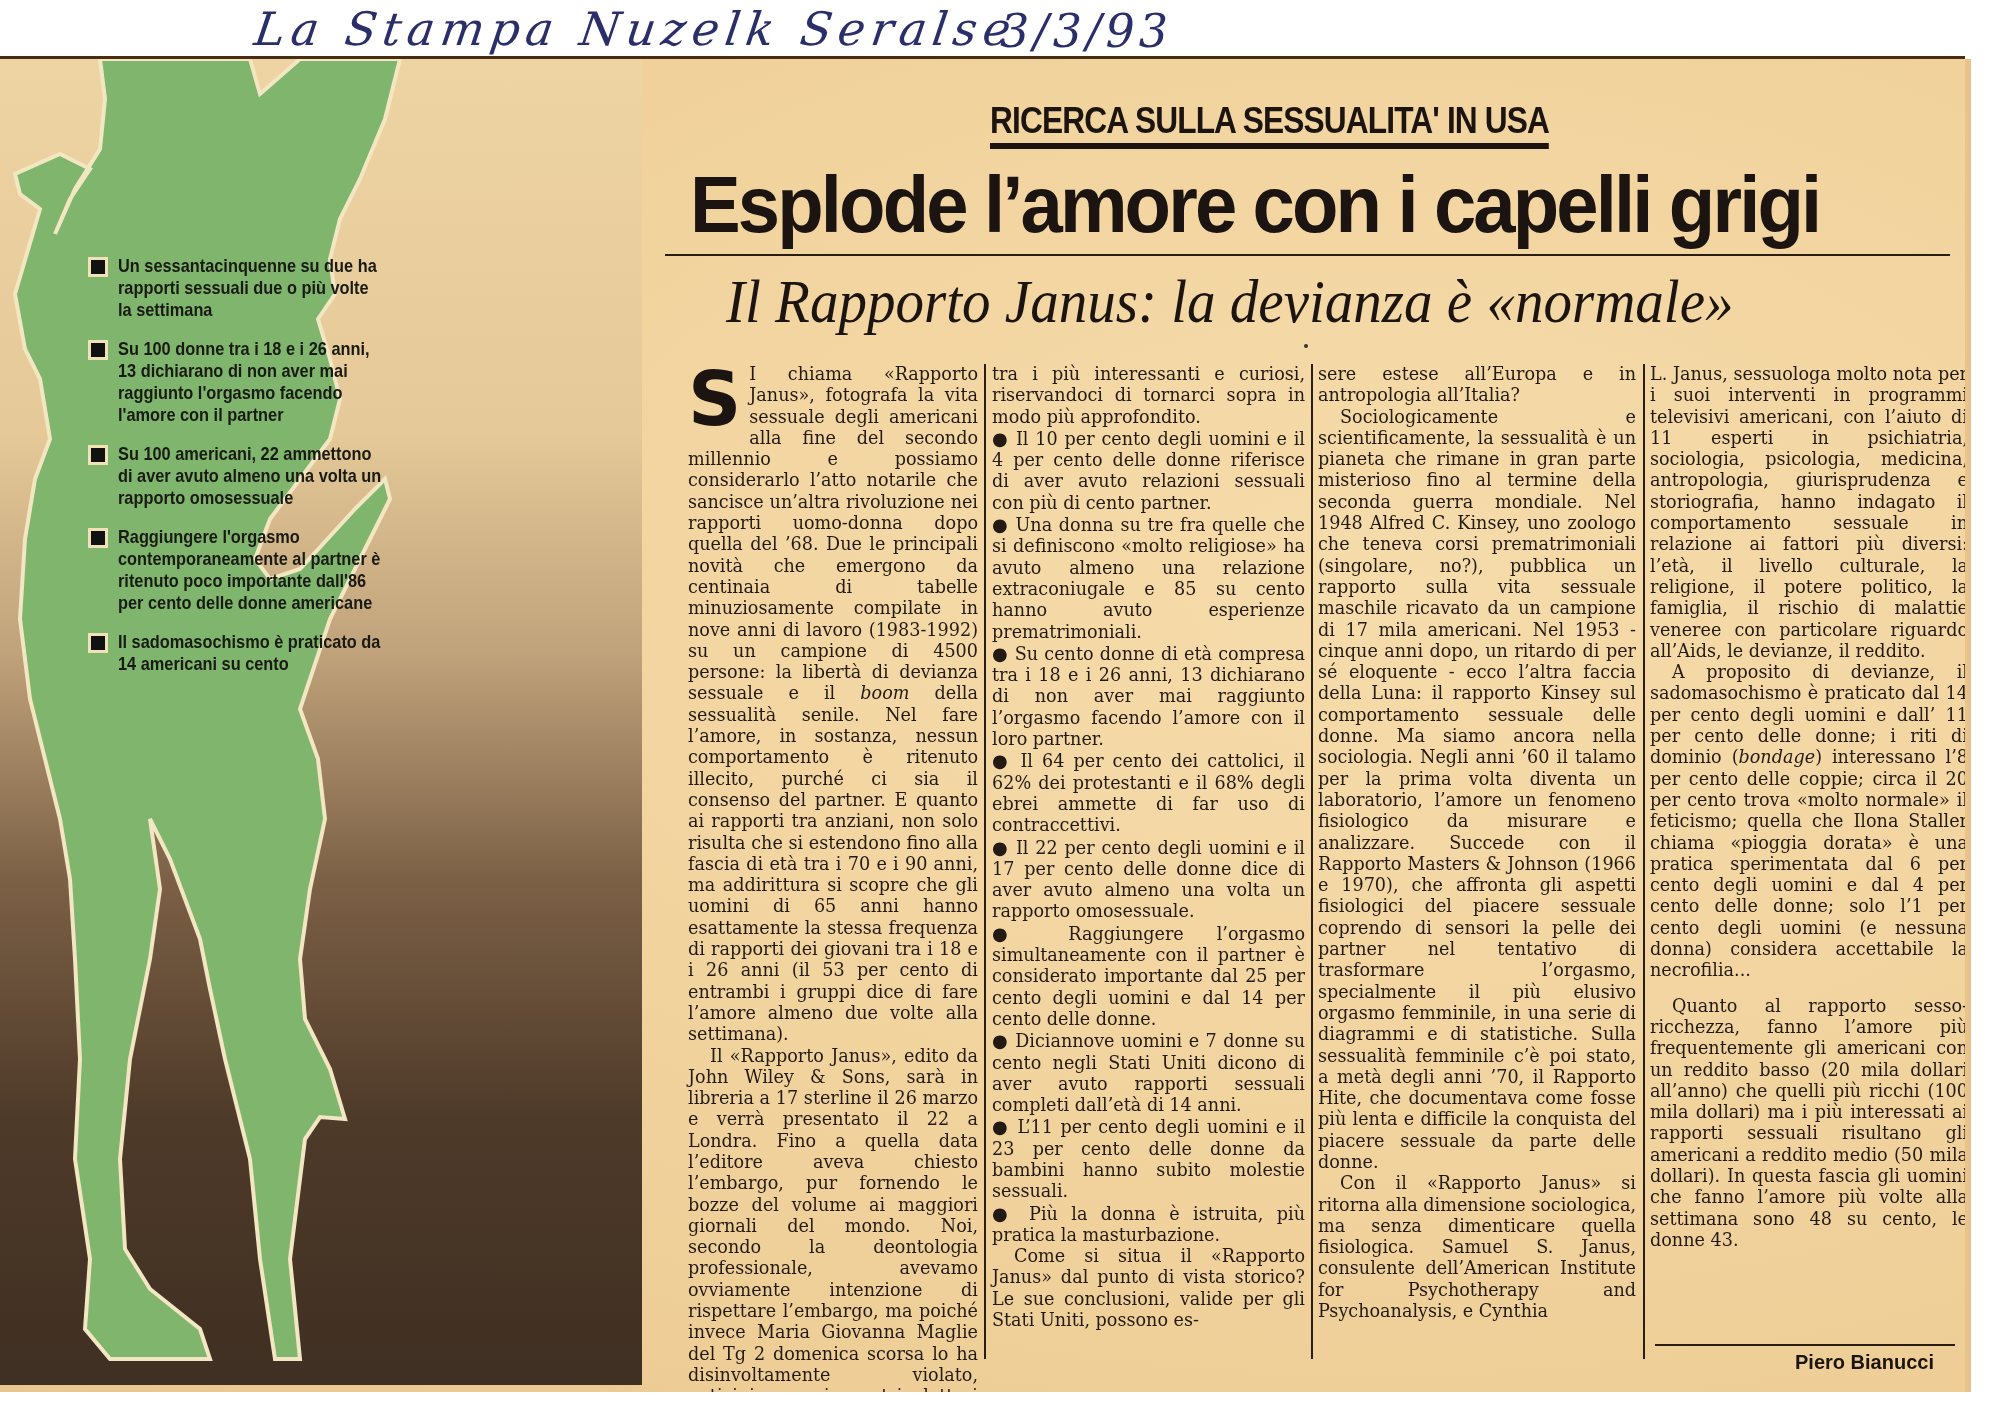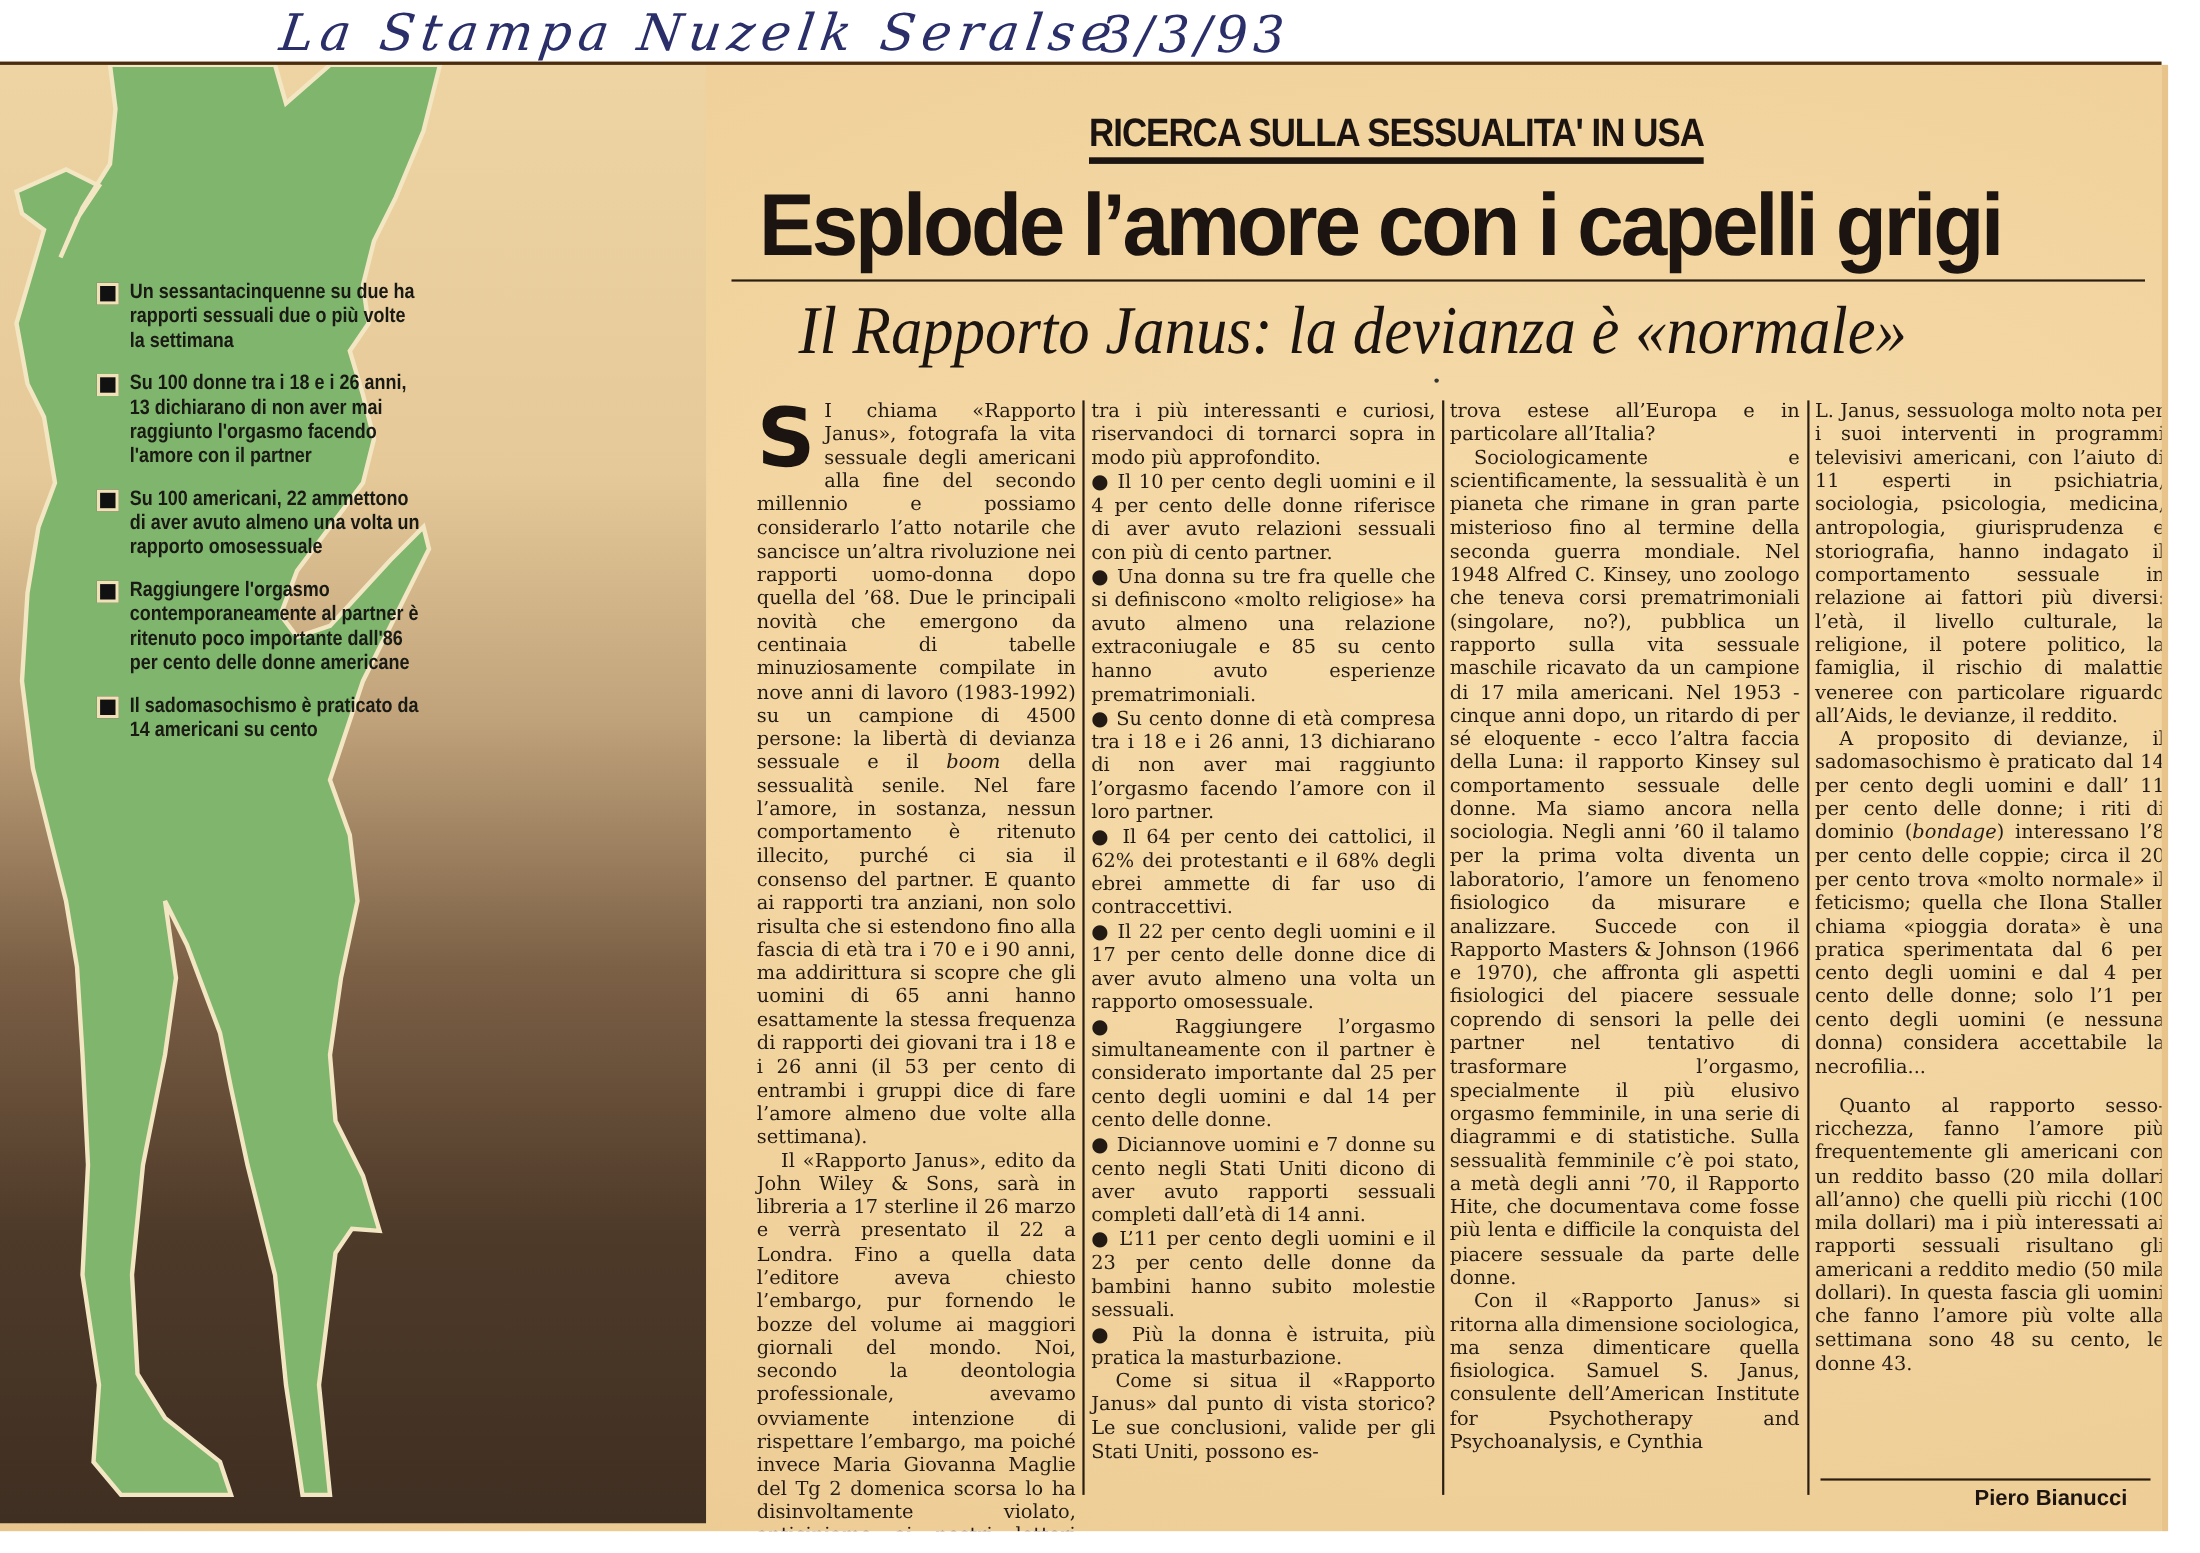--- a/index.html
+++ b/index.html
@@ -96,21 +96,21 @@
     <p><span class="bul">● </span><span>Il 22 per cento degli uomini e il 17 per cento delle donne dice di aver avuto almeno una volta un rapporto omosessuale.</span></p>
     <p><span class="bul">● </span><span>Raggiungere l’orgasmo simultaneamente con il partner è considerato importante dal 25 per cento degli uomini e dal 14 per cento delle donne.</span></p>
     <p><span class="bul">● </span><span>Diciannove uomini e 7 donne su cento negli Stati Uniti dicono di aver avuto rapporti sessuali completi dall’età di 14 anni.</span></p>
     <p><span class="bul">● </span><span>L’11 per cento degli uomini e il 23 per cento delle donne da bambini hanno subito molestie sessuali.</span></p>
     <p><span class="bul">● </span><span>Più la donna è istruita, più pratica la masturbazione.</span></p>
     <p class="ind">Come si situa il «Rapporto Janus» dal punto di vista storico? Le sue conclusioni, valide per gli Stati Uniti, possono es-</p>
   </div>
   <div class="vrule" style="left:1311px;"></div>
 
   <div class="col c3">
-    <p>trova estese all’Europa e in particolare all’Italia?</p>
+    <p>sere estese all’Europa e in antropologia all’Italia?</p>
     <p class="ind">Sociologicamente e scientificamente, la sessualità è un pianeta che rimane in gran parte misterioso fino al termine della seconda guerra mondiale. Nel 1948 Alfred C. Kinsey, uno zoologo che teneva corsi prematrimoniali (singolare, no?), pubblica un rapporto sulla vita sessuale maschile ricavato da un campione di 17 mila americani. Nel 1953 - cinque anni dopo, un ritardo di per sé eloquente - ecco l’altra faccia della Luna: il rapporto Kinsey sul comportamento sessuale delle donne. Ma siamo ancora nella sociologia. Negli anni ’60 il talamo per la prima volta diventa un laboratorio, l’amore un fenomeno fisiologico da misurare e analizzare. Succede con il Rapporto Masters &amp; Johnson (1966 e 1970), che affronta gli aspetti fisiologici del piacere sessuale coprendo di sensori la pelle dei partner nel tentativo di trasformare l’orgasmo, specialmente il più elusivo orgasmo femminile, in una serie di diagrammi e di statistiche. Sulla sessualità femminile c’è poi stato, a metà degli anni ’70, il Rapporto Hite, che documentava come fosse più lenta e difficile la conquista del piacere sessuale da parte delle donne.</p>
     <p class="ind">Con il «Rapporto Janus» si ritorna alla dimensione sociologica, ma senza dimenticare quella fisiologica. Samuel S. Janus, consulente dell’American Institute for Psychotherapy and Psychoanalysis, e Cynthia</p>
   </div>
   <div class="vrule" style="left:1643px;"></div>
 
   <div class="col c4">
     <p>L. Janus, sessuologa molto nota per i suoi interventi in programmi televisivi americani, con l’aiuto di 11 esperti in psichiatria, sociologia, psicologia, medicina, antropologia, giurisprudenza e storiografia, hanno indagato il comportamento sessuale in relazione ai fattori più diversi: l’età, il livello culturale, la religione, il potere politico, la famiglia, il rischio di malattie veneree con particolare riguardo all’Aids, le devianze, il reddito.</p>
     <p class="ind"><span>A proposito di devianze, il sadomasochismo è praticato dal 14 per cento degli uomini e dall’ 11 per cento delle donne; i riti di dominio (</span><em>bondage</em><span>) interessano l’8 per cento delle coppie; circa il 20 per cento trova «molto normale» il feticismo; quella che Ilona Staller chiama «pioggia dorata» è una pratica sperimentata dal 6 per cento degli uomini e dal 4 per cento delle donne; solo l’1 per cento degli uomini (e nessuna donna) considera accettabile la necrofilia...</span></p>
     <p class="ind" style="margin-top:14px;">Quanto al rapporto sesso-ricchezza, fanno l’amore più frequentemente gli americani con un reddito basso (20 mila dollari all’anno) che quelli più ricchi (100 mila dollari) ma i più interessati ai rapporti sessuali risultano gli americani a reddito medio (50 mila dollari). In questa fascia gli uomini che fanno l’amore più volte alla settimana sono 48 su cento, le donne 43.</p>
   </div>

